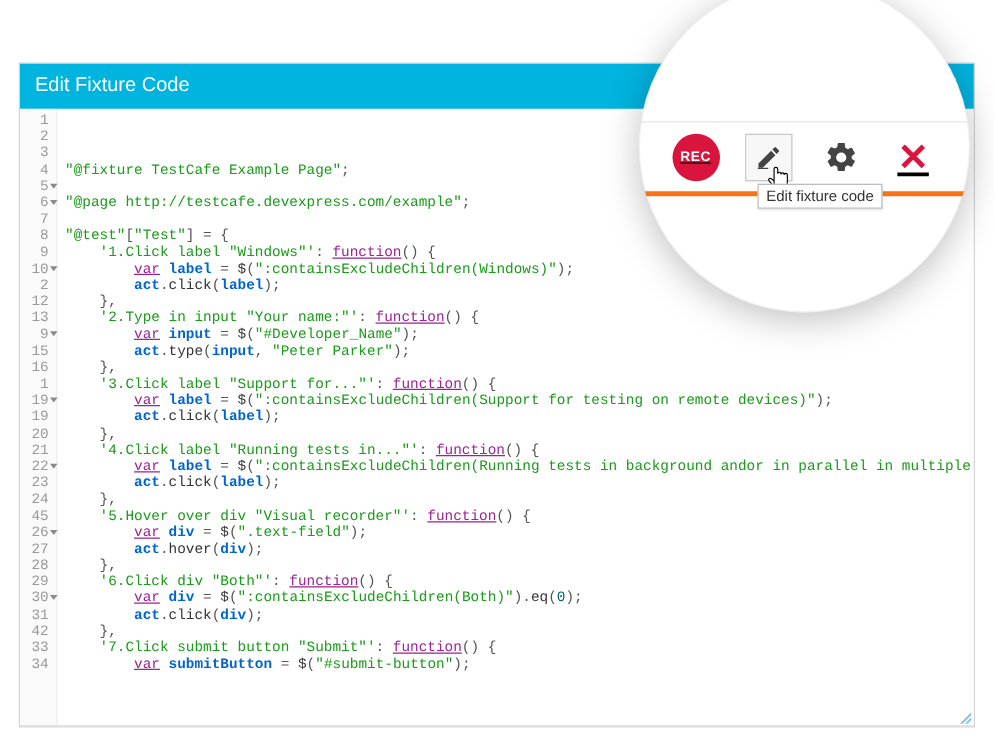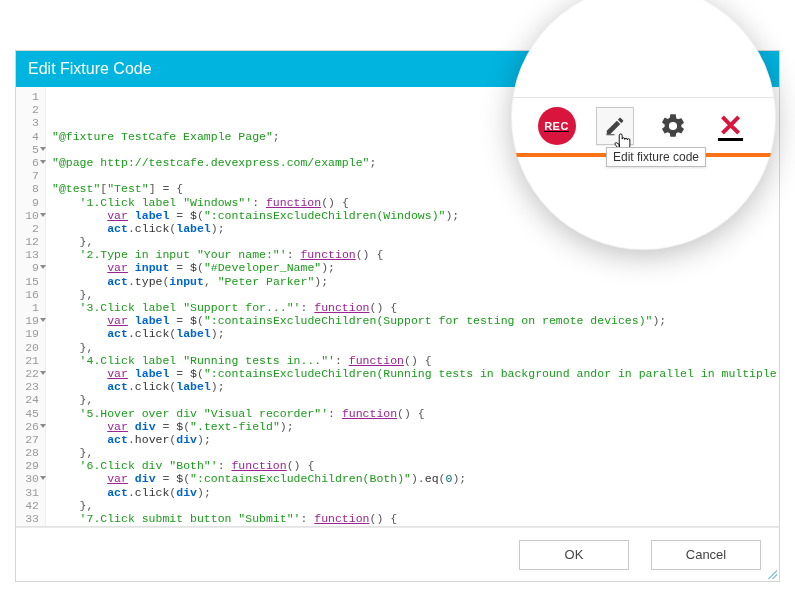--- a/index.html
+++ b/index.html
@@ -159,24 +159,20 @@
         <div class="ln">31</div>
         <div class="ln">42</div>
         <div class="ln">33</div>
         <div class="ln">34</div>
       </div>
     <div class="code" id="code">
       
     <div class="line"><span class="s-str">"@fixture TestCafe Example Page"</span><span class="s-pun">;</span></div><div class="line"></div><div class="line"><span class="s-str">"@page http://testcafe.devexpress.com/example"</span><span class="s-pun">;</span></div><div class="line"></div><div class="line"><span class="s-str">"@test"</span><span class="s-pun">[</span><span class="s-str">"Test"</span><span class="s-pun">] = {</span></div><div class="line"><span class="s-pun">    </span><span class="s-str">'1.Click label "Windows"'</span><span class="s-pun">: </span><span class="s-key">function</span><span class="s-pun">() {</span></div><div class="line"><span class="s-pun">        </span><span class="s-key">var</span><span class="s-pun"> </span><span class="s-var">label</span><span class="s-pun"> = </span><span class="s-fun">$</span><span class="s-pun">(</span><span class="s-str">":containsExcludeChildren(Windows)"</span><span class="s-pun">);</span></div><div class="line"><span class="s-pun">        </span><span class="s-var">act</span><span class="s-pun">.</span><span class="s-fun">click</span><span class="s-pun">(</span><span class="s-var">label</span><span class="s-pun">);</span></div><div class="line"><span class="s-pun">    },</span></div><div class="line"><span class="s-pun">    </span><span class="s-str">'2.Type in input "Your name:"'</span><span class="s-pun">: </span><span class="s-key">function</span><span class="s-pun">() {</span></div><div class="line"><span class="s-pun">        </span><span class="s-key">var</span><span class="s-pun"> </span><span class="s-var">input</span><span class="s-pun"> = </span><span class="s-fun">$</span><span class="s-pun">(</span><span class="s-str">"#Developer_Name"</span><span class="s-pun">);</span></div><div class="line"><span class="s-pun">        </span><span class="s-var">act</span><span class="s-pun">.</span><span class="s-fun">type</span><span class="s-pun">(</span><span class="s-var">input</span><span class="s-pun">, </span><span class="s-str">"Peter Parker"</span><span class="s-pun">);</span></div><div class="line"><span class="s-pun">    },</span></div><div class="line"><span class="s-pun">    </span><span class="s-str">'3.Click label "Support for..."'</span><span class="s-pun">: </span><span class="s-key">function</span><span class="s-pun">() {</span></div><div class="line"><span class="s-pun">        </span><span class="s-key">var</span><span class="s-pun"> </span><span class="s-var">label</span><span class="s-pun"> = </span><span class="s-fun">$</span><span class="s-pun">(</span><span class="s-str">":containsExcludeChildren(Support for testing on remote devices)"</span><span class="s-pun">);</span></div><div class="line"><span class="s-pun">        </span><span class="s-var">act</span><span class="s-pun">.</span><span class="s-fun">click</span><span class="s-pun">(</span><span class="s-var">label</span><span class="s-pun">);</span></div><div class="line"><span class="s-pun">    },</span></div><div class="line"><span class="s-pun">    </span><span class="s-str">'4.Click label "Running tests in..."'</span><span class="s-pun">: </span><span class="s-key">function</span><span class="s-pun">() {</span></div><div class="line"><span class="s-pun">        </span><span class="s-key">var</span><span class="s-pun"> </span><span class="s-var">label</span><span class="s-pun"> = </span><span class="s-fun">$</span><span class="s-pun">(</span><span class="s-str">":containsExcludeChildren(Running tests in background andor in parallel in multiple browsers)"</span></div><div class="line"><span class="s-pun">        </span><span class="s-var">act</span><span class="s-pun">.</span><span class="s-fun">click</span><span class="s-pun">(</span><span class="s-var">label</span><span class="s-pun">);</span></div><div class="line"><span class="s-pun">    },</span></div><div class="line"><span class="s-pun">    </span><span class="s-str">'5.Hover over div "Visual recorder"'</span><span class="s-pun">: </span><span class="s-key">function</span><span class="s-pun">() {</span></div><div class="line"><span class="s-pun">        </span><span class="s-key">var</span><span class="s-pun"> </span><span class="s-var">div</span><span class="s-pun"> = </span><span class="s-fun">$</span><span class="s-pun">(</span><span class="s-str">".text-field"</span><span class="s-pun">);</span></div><div class="line"><span class="s-pun">        </span><span class="s-var">act</span><span class="s-pun">.</span><span class="s-fun">hover</span><span class="s-pun">(</span><span class="s-var">div</span><span class="s-pun">);</span></div><div class="line"><span class="s-pun">    },</span></div><div class="line"><span class="s-pun">    </span><span class="s-str">'6.Click div "Both"'</span><span class="s-pun">: </span><span class="s-key">function</span><span class="s-pun">() {</span></div><div class="line"><span class="s-pun">        </span><span class="s-key">var</span><span class="s-pun"> </span><span class="s-var">div</span><span class="s-pun"> = </span><span class="s-fun">$</span><span class="s-pun">(</span><span class="s-str">":containsExcludeChildren(Both)"</span><span class="s-pun">).</span><span class="s-fun">eq</span><span class="s-pun">(</span><span class="s-num">0</span><span class="s-pun">);</span></div><div class="line"><span class="s-pun">        </span><span class="s-var">act</span><span class="s-pun">.</span><span class="s-fun">click</span><span class="s-pun">(</span><span class="s-var">div</span><span class="s-pun">);</span></div><div class="line"><span class="s-pun">    },</span></div><div class="line"><span class="s-pun">    </span><span class="s-str">'7.Click submit button "Submit"'</span><span class="s-pun">: </span><span class="s-key">function</span><span class="s-pun">() {</span></div><div class="line"><span class="s-pun">        </span><span class="s-key">var</span><span class="s-pun"> </span><span class="s-var">submitButton</span><span class="s-pun"> = </span><span class="s-fun">$</span><span class="s-pun">(</span><span class="s-str">"#submit-button"</span><span class="s-pun">);</span></div><span class="caret">I</span></div>
   </div>
 
-  <div class="footer">
-    <div class="btn">OK</div>
-    <div class="btn">Cancel</div>
-  </div>
   <div class="resize-grip"></div>
 </div>
 
 <div class="lens-wrap">
   <div class="lens">
     <div class="lens-inner">
       <div class="tool">
         <div class="rec-badge">REC</div>
       </div>
       <div class="tool edit">

